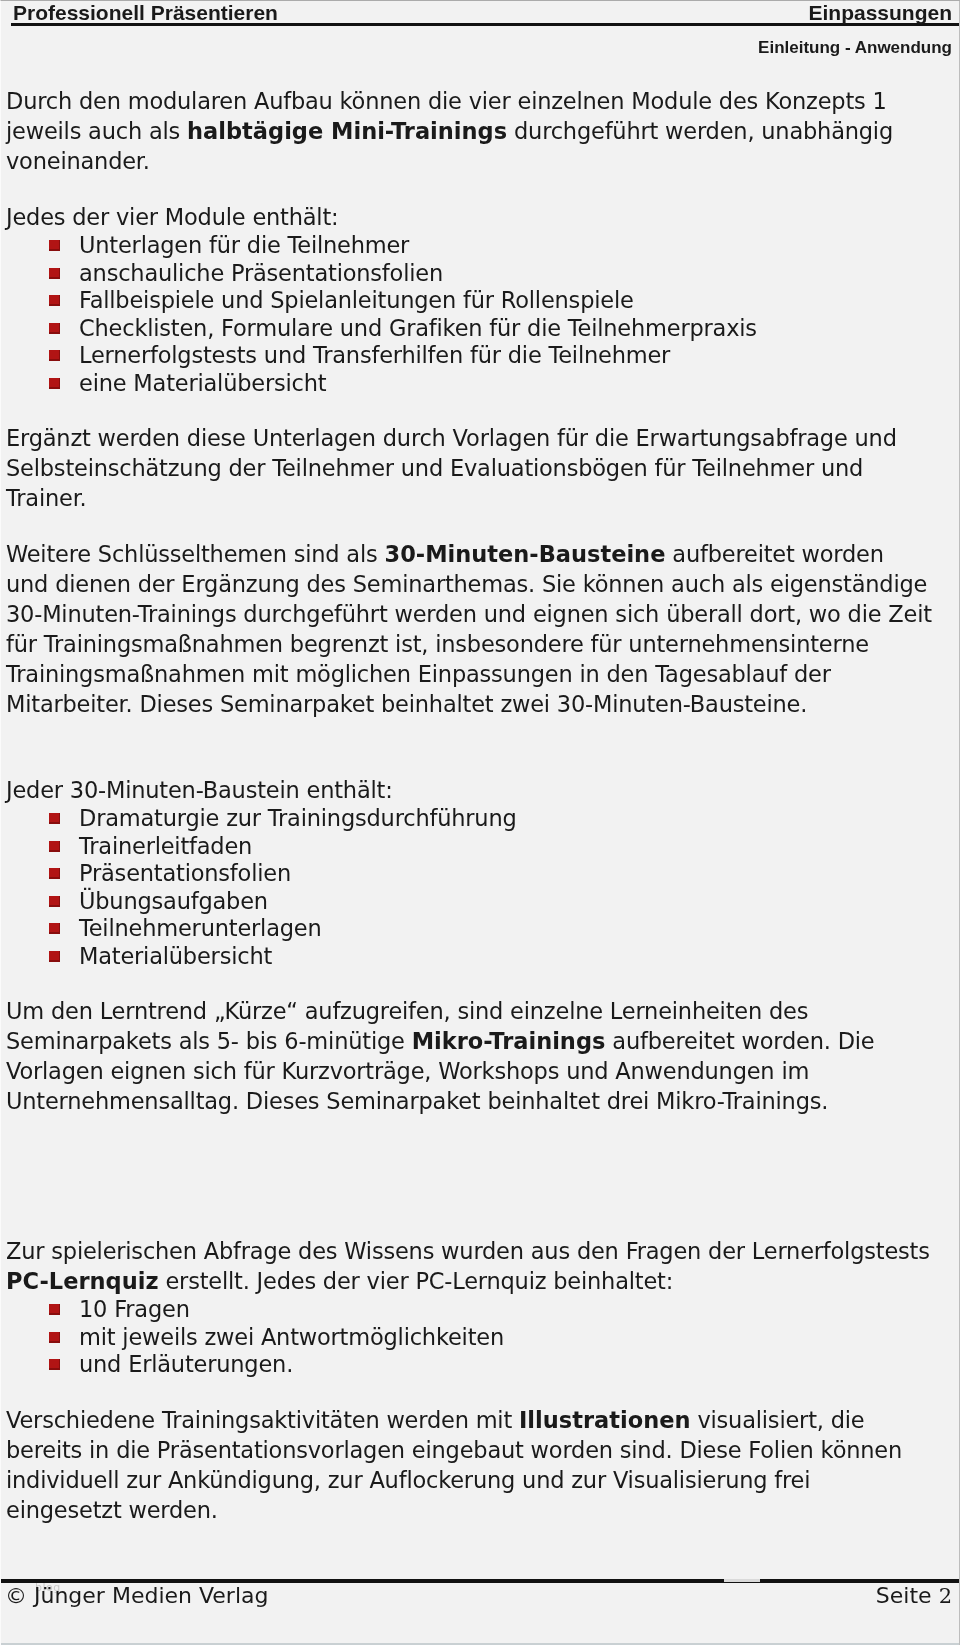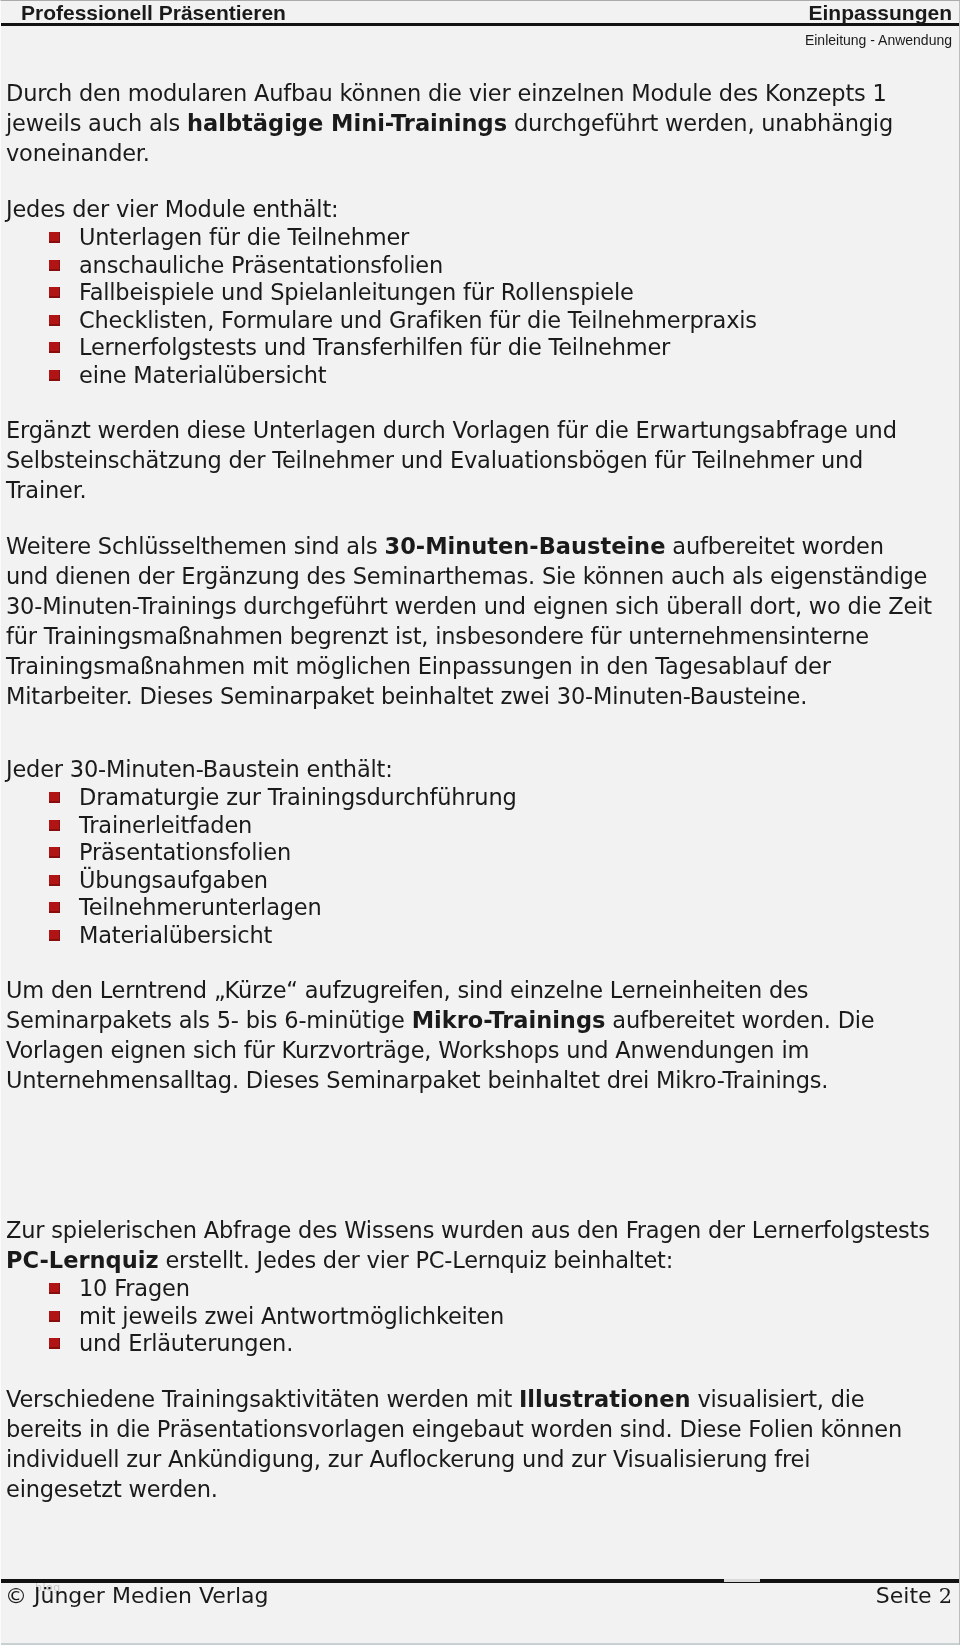--- a/index.html
+++ b/index.html
@@ -11,32 +11,33 @@
     font-family:"DejaVu Sans","Liberation Sans",sans-serif;
     overflow:hidden;
     box-sizing:border-box;
     border-top:1px solid #ababab;
     border-left:1px solid #fbfbfb;
   }
   
   .hdr{padding:0;}
   .hdr-row1{
     display:flex;justify-content:space-between;align-items:flex-end;
-    padding:1px 8px 0 20px;
+    padding:1px 8px 0 2px;
     border-bottom:3px solid var(--rule,#121212);
+    margin-left:10px;
   }
   .hdr-title{
     font-family:"Liberation Sans","DejaVu Sans",sans-serif;
     font-weight:bold;font-size:21px;line-height:21px;white-space:nowrap;
   }
   .hdr-sub{
     text-align:right;
-    padding:2px 8px 0 0;
+    padding:10px 8px 0 0;
     font-family:"Liberation Sans","DejaVu Sans",sans-serif;
-    font-weight:normal;font-size:14px;line-height:24px;
+    font-weight:bold;font-size:17px;line-height:24px;
   }
   
   .doc{
     padding:0 28px 0 5px;
     font-size:22.5px;
     line-height:30px;
     letter-spacing:-0.2px;
   }
   .para{margin:26px 0 0 0;}
   .bold{font-weight:bold;letter-spacing:0;}
@@ -85,21 +86,21 @@
       <ul class="bullets">
         <li><span class="bullet"></span><span>Unterlagen für die Teilnehmer</span></li>
         <li><span class="bullet"></span><span>anschauliche Präsentationsfolien</span></li>
         <li><span class="bullet"></span><span>Fallbeispiele und Spielanleitungen für Rollenspiele</span></li>
         <li><span class="bullet"></span><span>Checklisten, Formulare und Grafiken für die Teilnehmerpraxis</span></li>
         <li><span class="bullet"></span><span>Lernerfolgstests und Transferhilfen für die Teilnehmer</span></li>
         <li><span class="bullet"></span><span>eine Materialübersicht</span></li>
       </ul>
       <p class="para"><span>Ergänzt werden diese Unterlagen durch Vorlagen für die Erwartungsabfrage und Selbsteinschätzung der Teilnehmer und Evaluationsbögen für Teilnehmer und Trainer.</span></p>
       <p class="para"><span>Weitere Schlüsselthemen sind als </span><span class="bold">30-Minuten-Bausteine</span><span> aufbereitet worden und dienen der Ergänzung des Seminarthemas. Sie können auch als eigenständige 30-Minuten-Trainings durchgeführt werden und eignen sich überall dort, wo die Zeit für Trainingsmaßnahmen begrenzt ist, insbesondere für unternehmensinterne Trainingsmaßnahmen mit möglichen Einpassungen in den Tagesablauf der Mitarbeiter. Dieses Seminarpaket beinhaltet zwei 30-Minuten-Bausteine.</span></p>
-      <p class="para" style="margin-top: 43px;"><span>Jeder 30-Minuten-Baustein enthält:</span></p>
+      <p class="para" style="margin-top: 56px;"><span>Jeder 30-Minuten-Baustein enthält:</span></p>
       <ul class="bullets">
         <li><span class="bullet"></span><span>Dramaturgie zur Trainingsdurchführung</span></li>
         <li><span class="bullet"></span><span>Trainerleitfaden</span></li>
         <li><span class="bullet"></span><span>Präsentationsfolien</span></li>
         <li><span class="bullet"></span><span>Übungsaufgaben</span></li>
         <li><span class="bullet"></span><span>Teilnehmerunterlagen</span></li>
         <li><span class="bullet"></span><span>Materialübersicht</span></li>
       </ul>
       <p class="para"><span>Um den Lerntrend „Kürze“ aufzugreifen, sind einzelne Lerneinheiten des Seminarpakets als 5- bis 6-minütige </span><span class="bold">Mikro-Trainings</span><span> aufbereitet worden. Die Vorlagen eignen sich für Kurzvorträge, Workshops und Anwendungen im Unternehmensalltag. Dieses Seminarpaket beinhaltet drei Mikro-Trainings.</span></p>
       <p class="para" style="margin-top: 120px;"><span>Zur spielerischen Abfrage des Wissens wurden aus den Fragen der Lernerfolgstests </span><span class="bold">PC-Lernquiz</span><span> erstellt. Jedes der vier PC-Lernquiz beinhaltet:</span></p>

